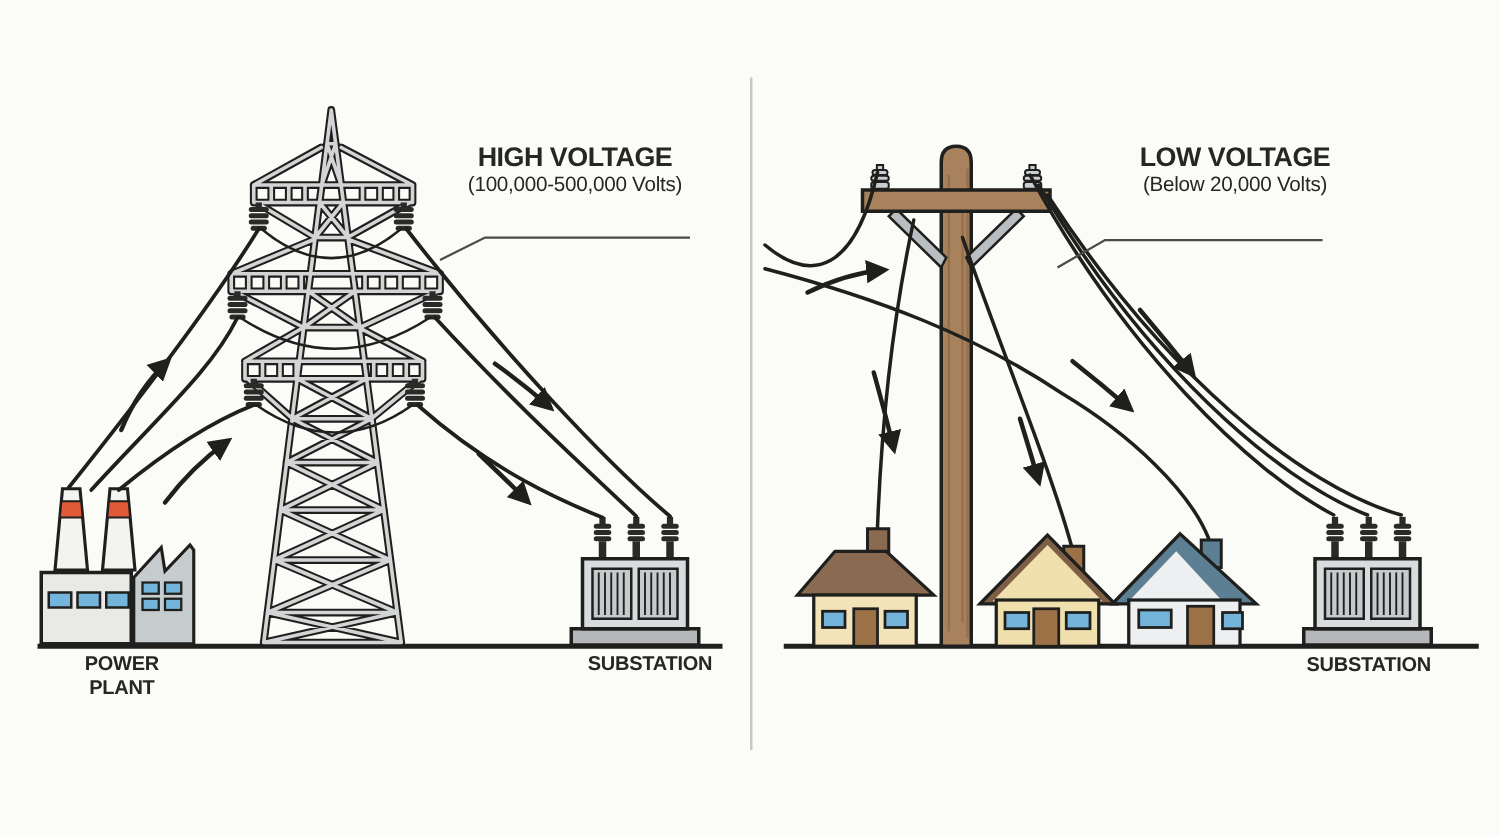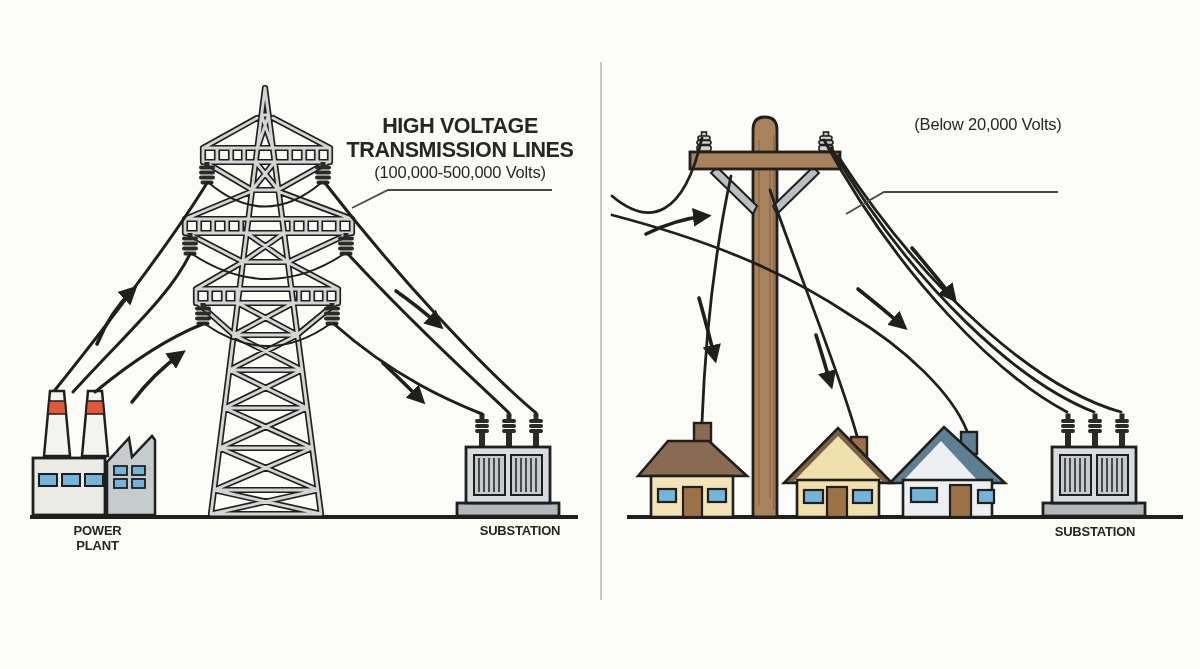--- a/index.html
+++ b/index.html
@@ -14,21 +14,21 @@
     --c-text:#262622; --c-leader:#4a4a48;
   }
   html,body{margin:0;padding:0;background:#e9e9e9;}
   .stage{position:relative;width:1200px;height:669px;background:var(--c-background);
          overflow:hidden;font-family:"Liberation Sans",sans-serif;}
   .stage svg{position:absolute;left:0;top:0;}
   .title{position:absolute;text-align:center;color:var(--c-text);letter-spacing:-0.4px;}
   .title .t1,.title .t2{font-weight:bold;font-size:21.5px;line-height:1.12;}
   .title .sub{font-weight:normal;font-size:16.5px;line-height:1.3;letter-spacing:-0.2px;}
   .caption{position:absolute;text-align:center;color:var(--c-text);
-           font-weight:bold;font-size:13px;line-height:1.18;letter-spacing:-0.2px;}
+           font-weight:bold;font-size:16px;line-height:1.18;letter-spacing:-0.2px;}
 </style>
 </head>
 <body>
 
 <div class="stage">
 
 <svg width="1200" height="669" viewBox="0 0 1200 669">
   <defs>
     <marker id="ah" viewBox="0 0 10 10" refX="7.5" refY="5" markerWidth="5.2" markerHeight="5.2" orient="auto-start-reverse">
       <path d="M0,0 L10,5 L0,10 Z" style="fill:var(--c-line)"></path>
@@ -225,25 +225,25 @@
     <path marker-end="url(#ah)" d="M816,335 Q824,361 831,385"></path>
     <path marker-end="url(#ah)" d="M858,289 Q882,308 904,327"></path>
     <path marker-end="url(#ah)" d="M912,248 Q934,274 954,299"></path>
   </g>
 
   <polyline points="846,214 884,192 1058,192" fill="none" style="stroke:var(--c-leader);stroke-width:1.8"></polyline>
 </svg>
 
 <div class="title" style="left:300px;top:114px;width:320px;">
   <div class="t1">HIGH VOLTAGE</div>
-  <div class="t2">TRANSMISSION LINES</div>
   <div class="sub">(100,000-500,000 Volts)</div>
 </div>
 
 <div class="title" style="left:833px;top:114px;width:310px;">
+  <div class="t1">LOW VOLTAGE</div>
   <div class="sub">(Below 20,000 Volts)</div>
 </div>
 
 <div class="caption" style="left:35px;top:523px;width:125px;">
   <div>POWER</div>
   <div>PLANT</div>
 </div>
 
 <div class="caption" style="left:425px;top:523px;width:190px;">
   <div>SUBSTATION</div>

